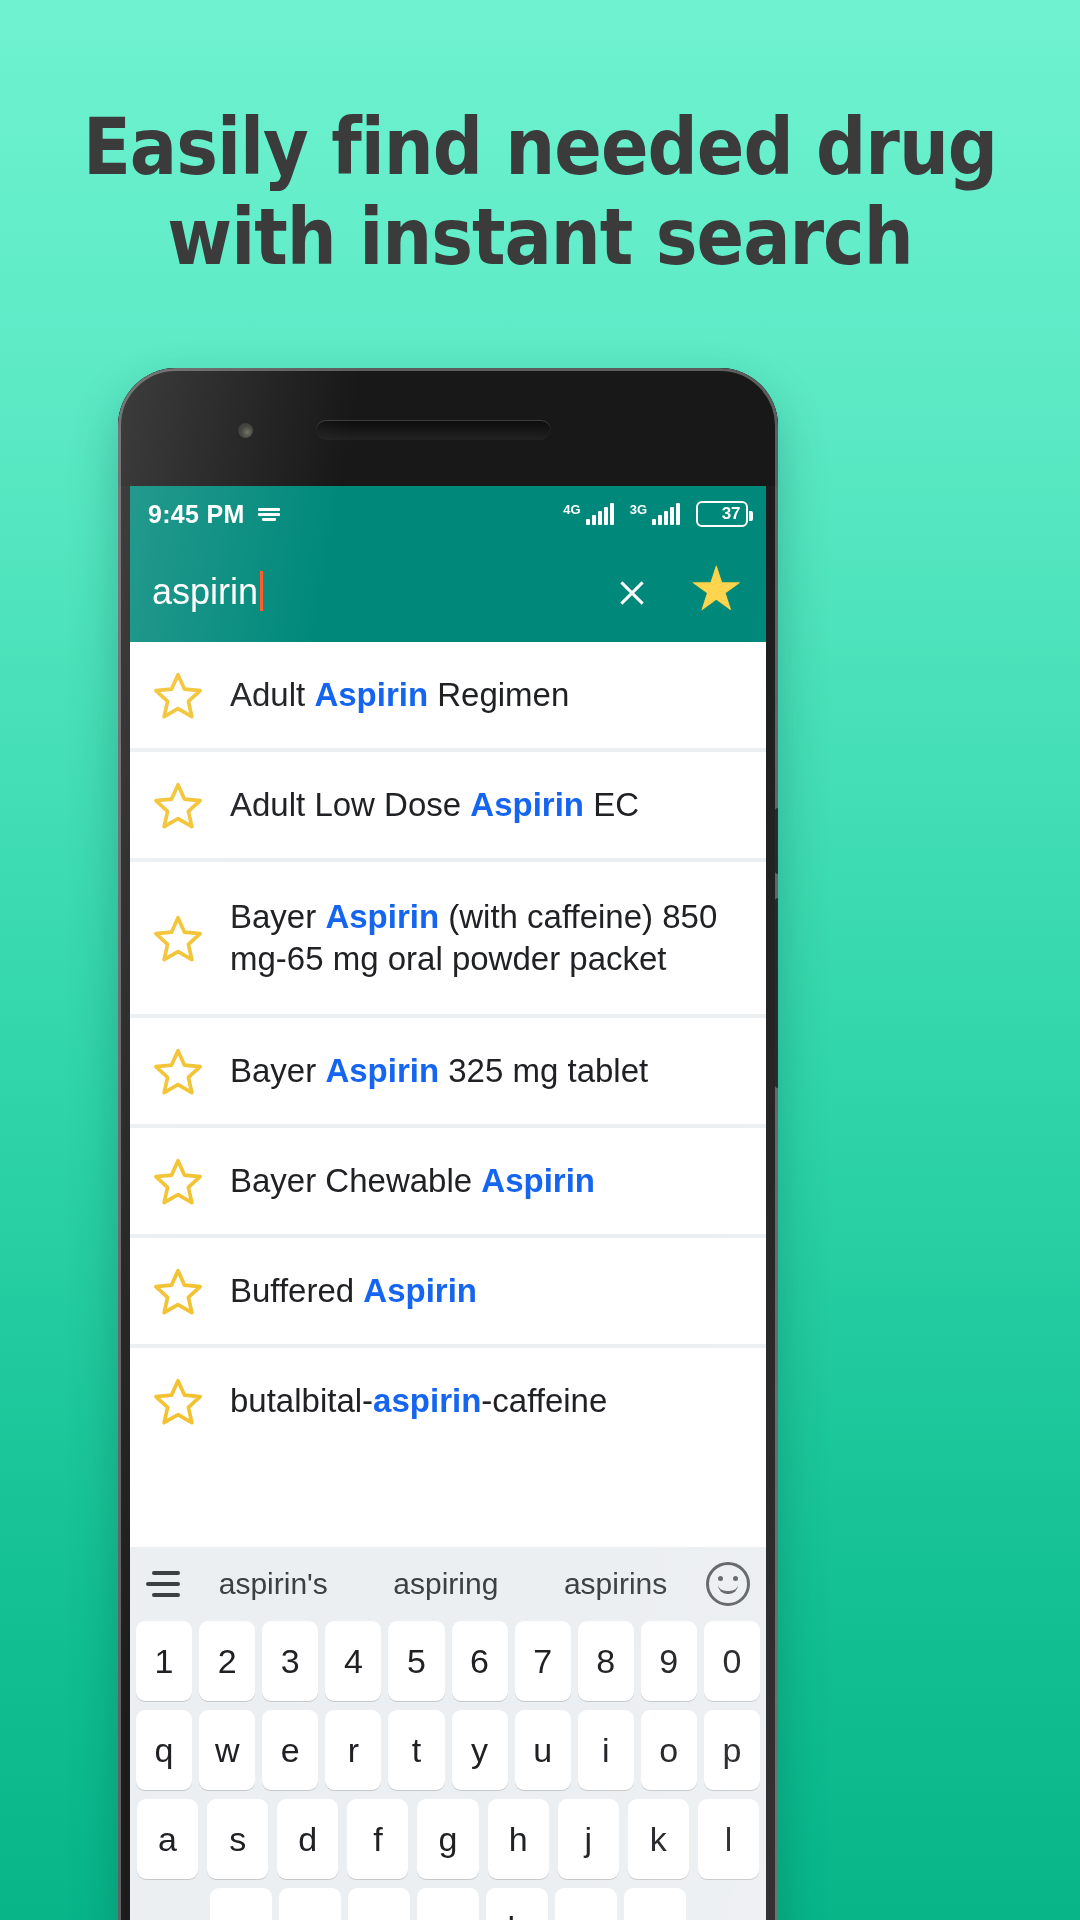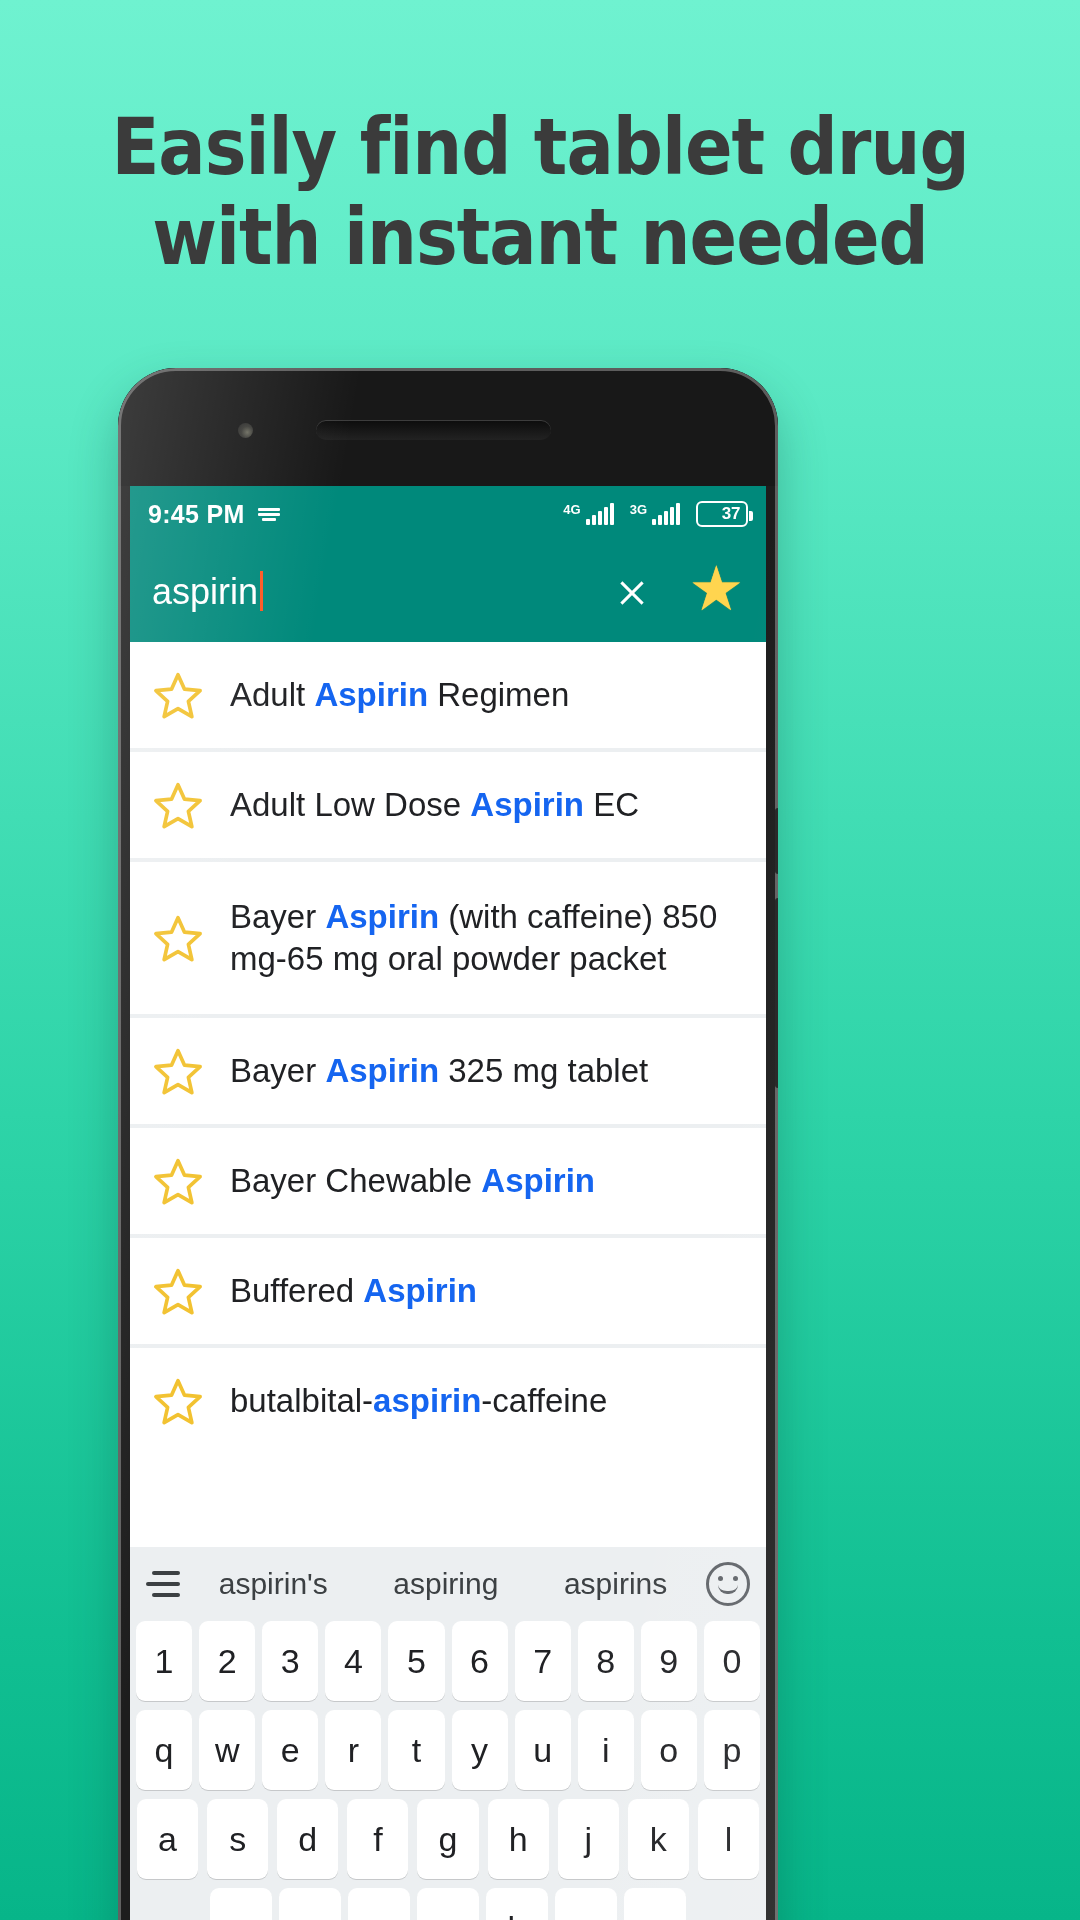--- a/index.html
+++ b/index.html
@@ -128,22 +128,22 @@
     font-size:34px; color:#202124; box-shadow:0 1px 0 rgba(0,0,0,.16);
   }
   .krow.r3 .key{ margin:0 1px; }
   .krow.r4 .key{ opacity:1; }
   .krow.r4{ padding-bottom:0; }
 </style>
 </head>
 <body>
 
 <div class="headline">
-  <span>Easily find tablet drug</span>
-  <span class="l2">with instant needed</span>
+  <span>Easily find needed drug</span>
+  <span class="l2">with instant search</span>
 </div>
 
 <div class="phone">
   <div class="bezel-top"></div>
   <div class="cam"></div>
   <div class="speaker"></div>
 
   <div class="screen">
 
     <div class="statusbar">

